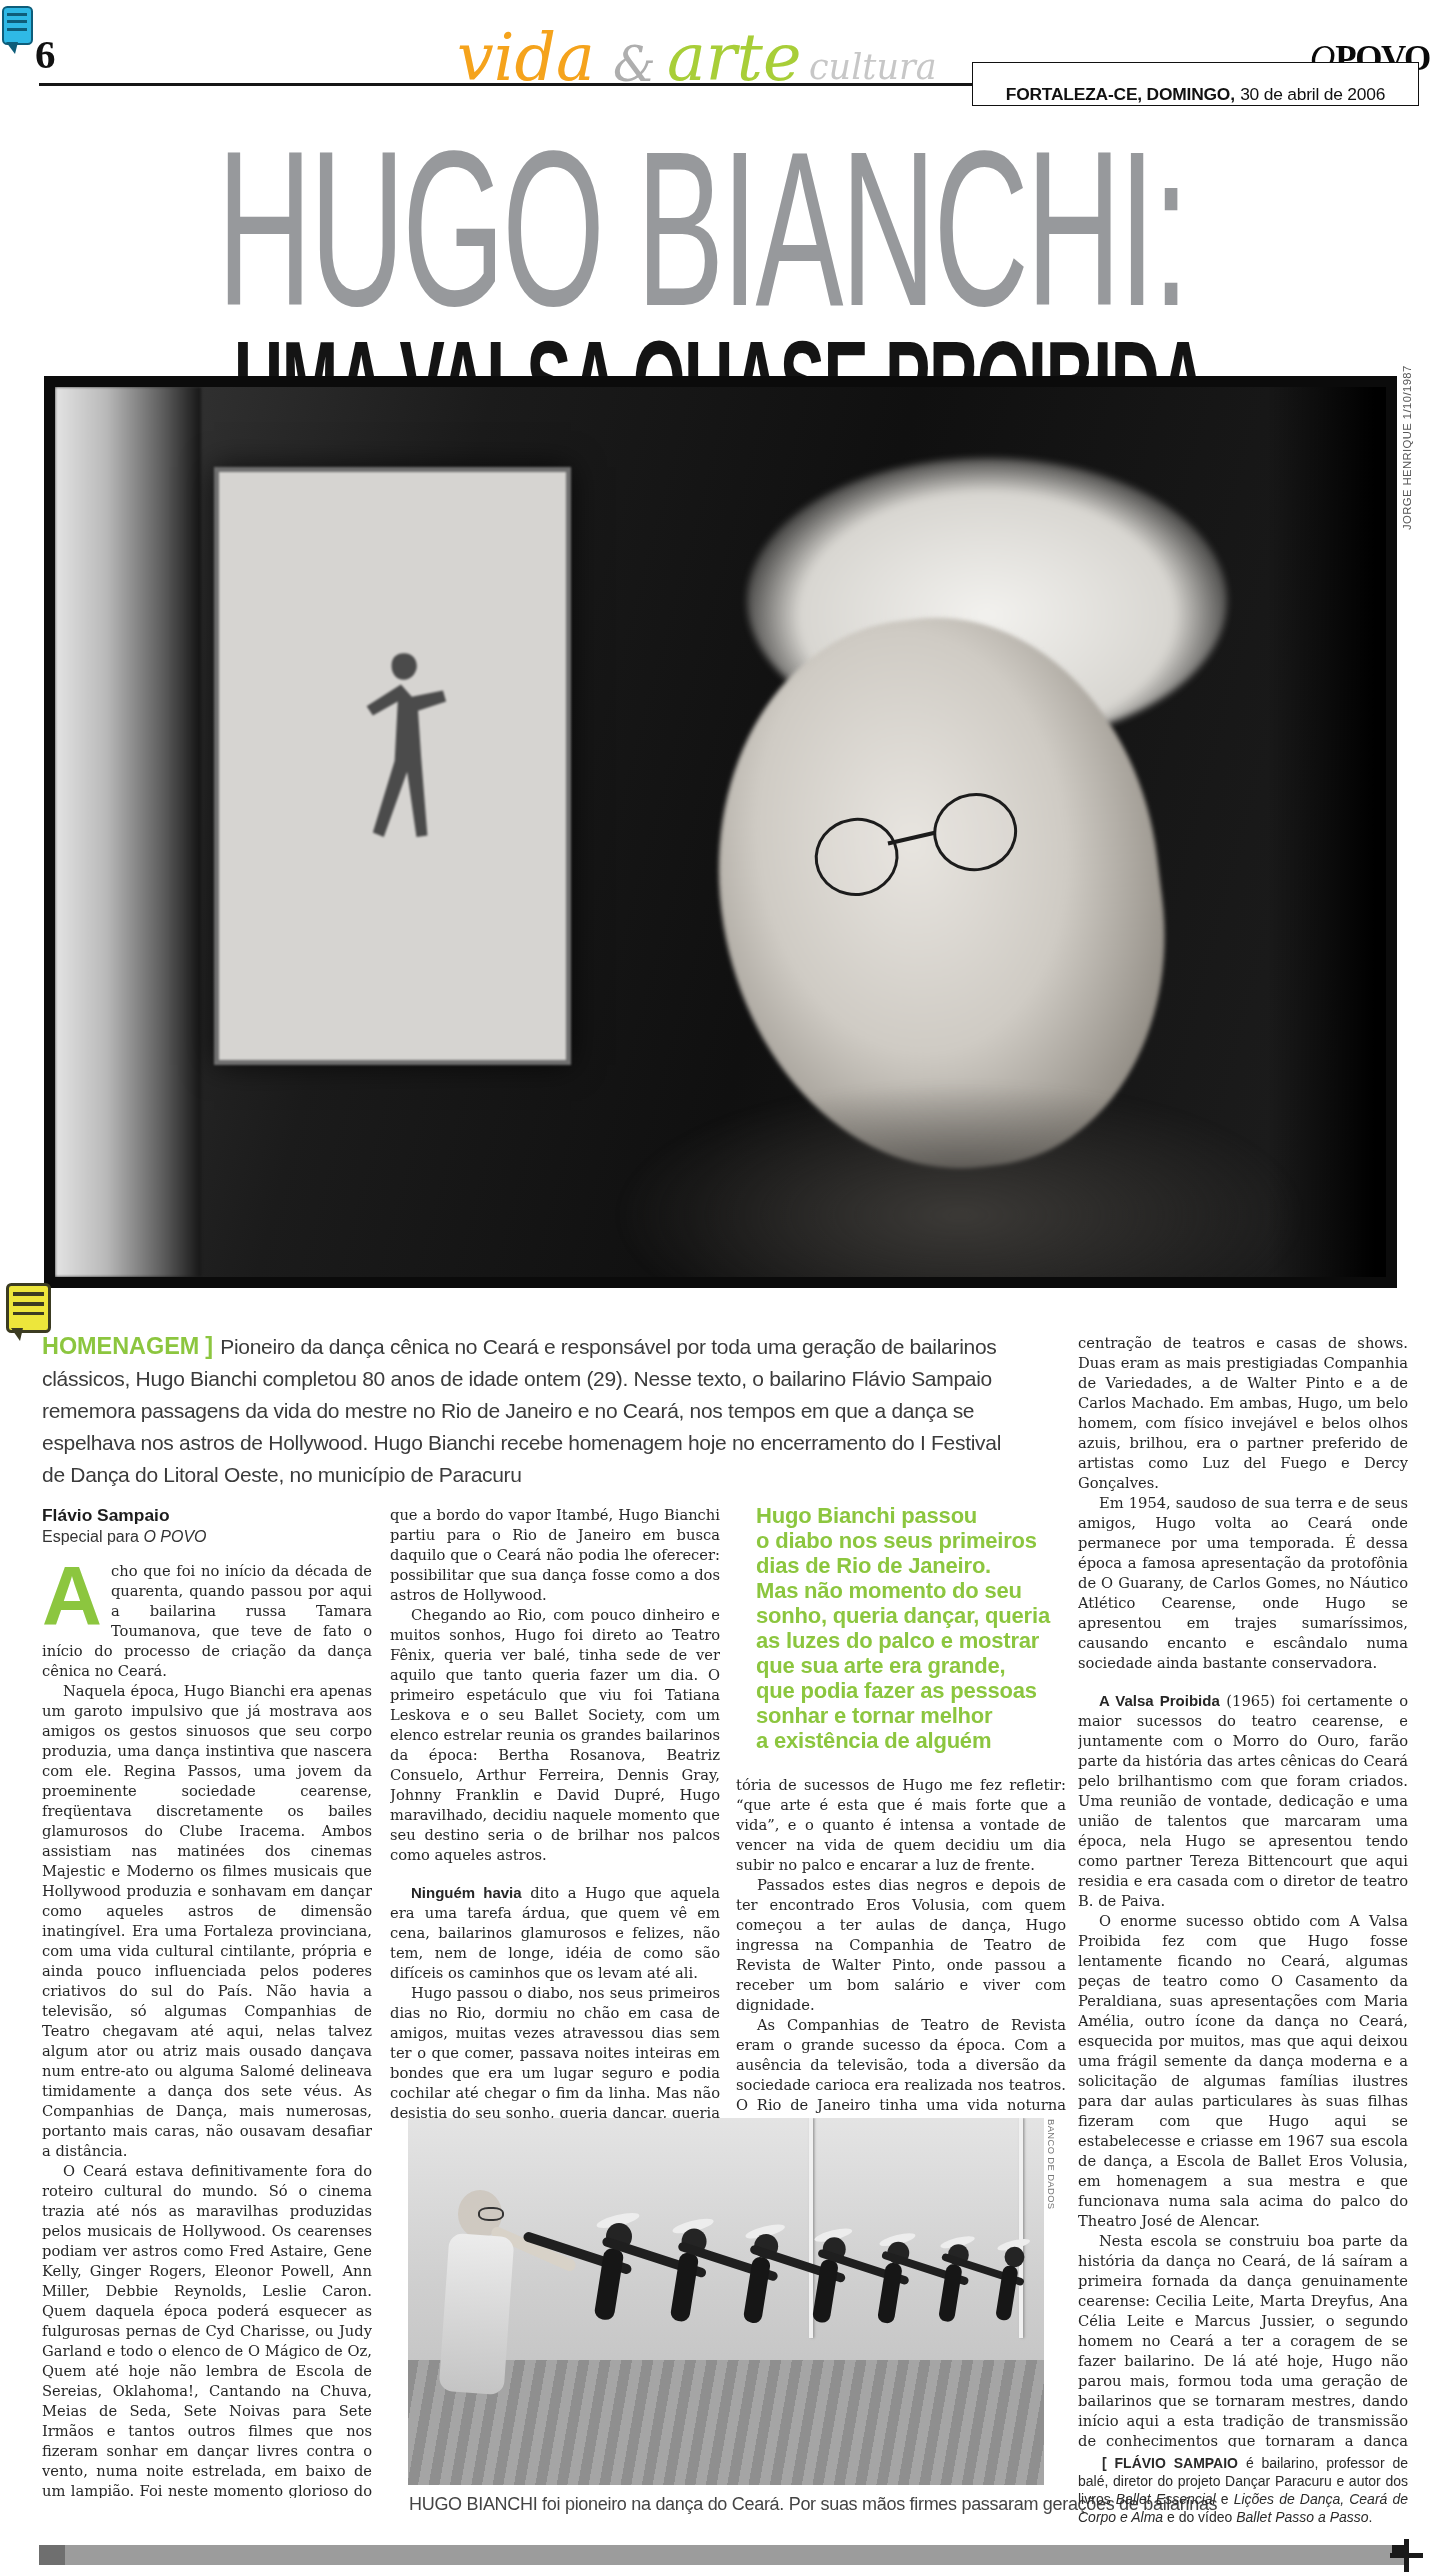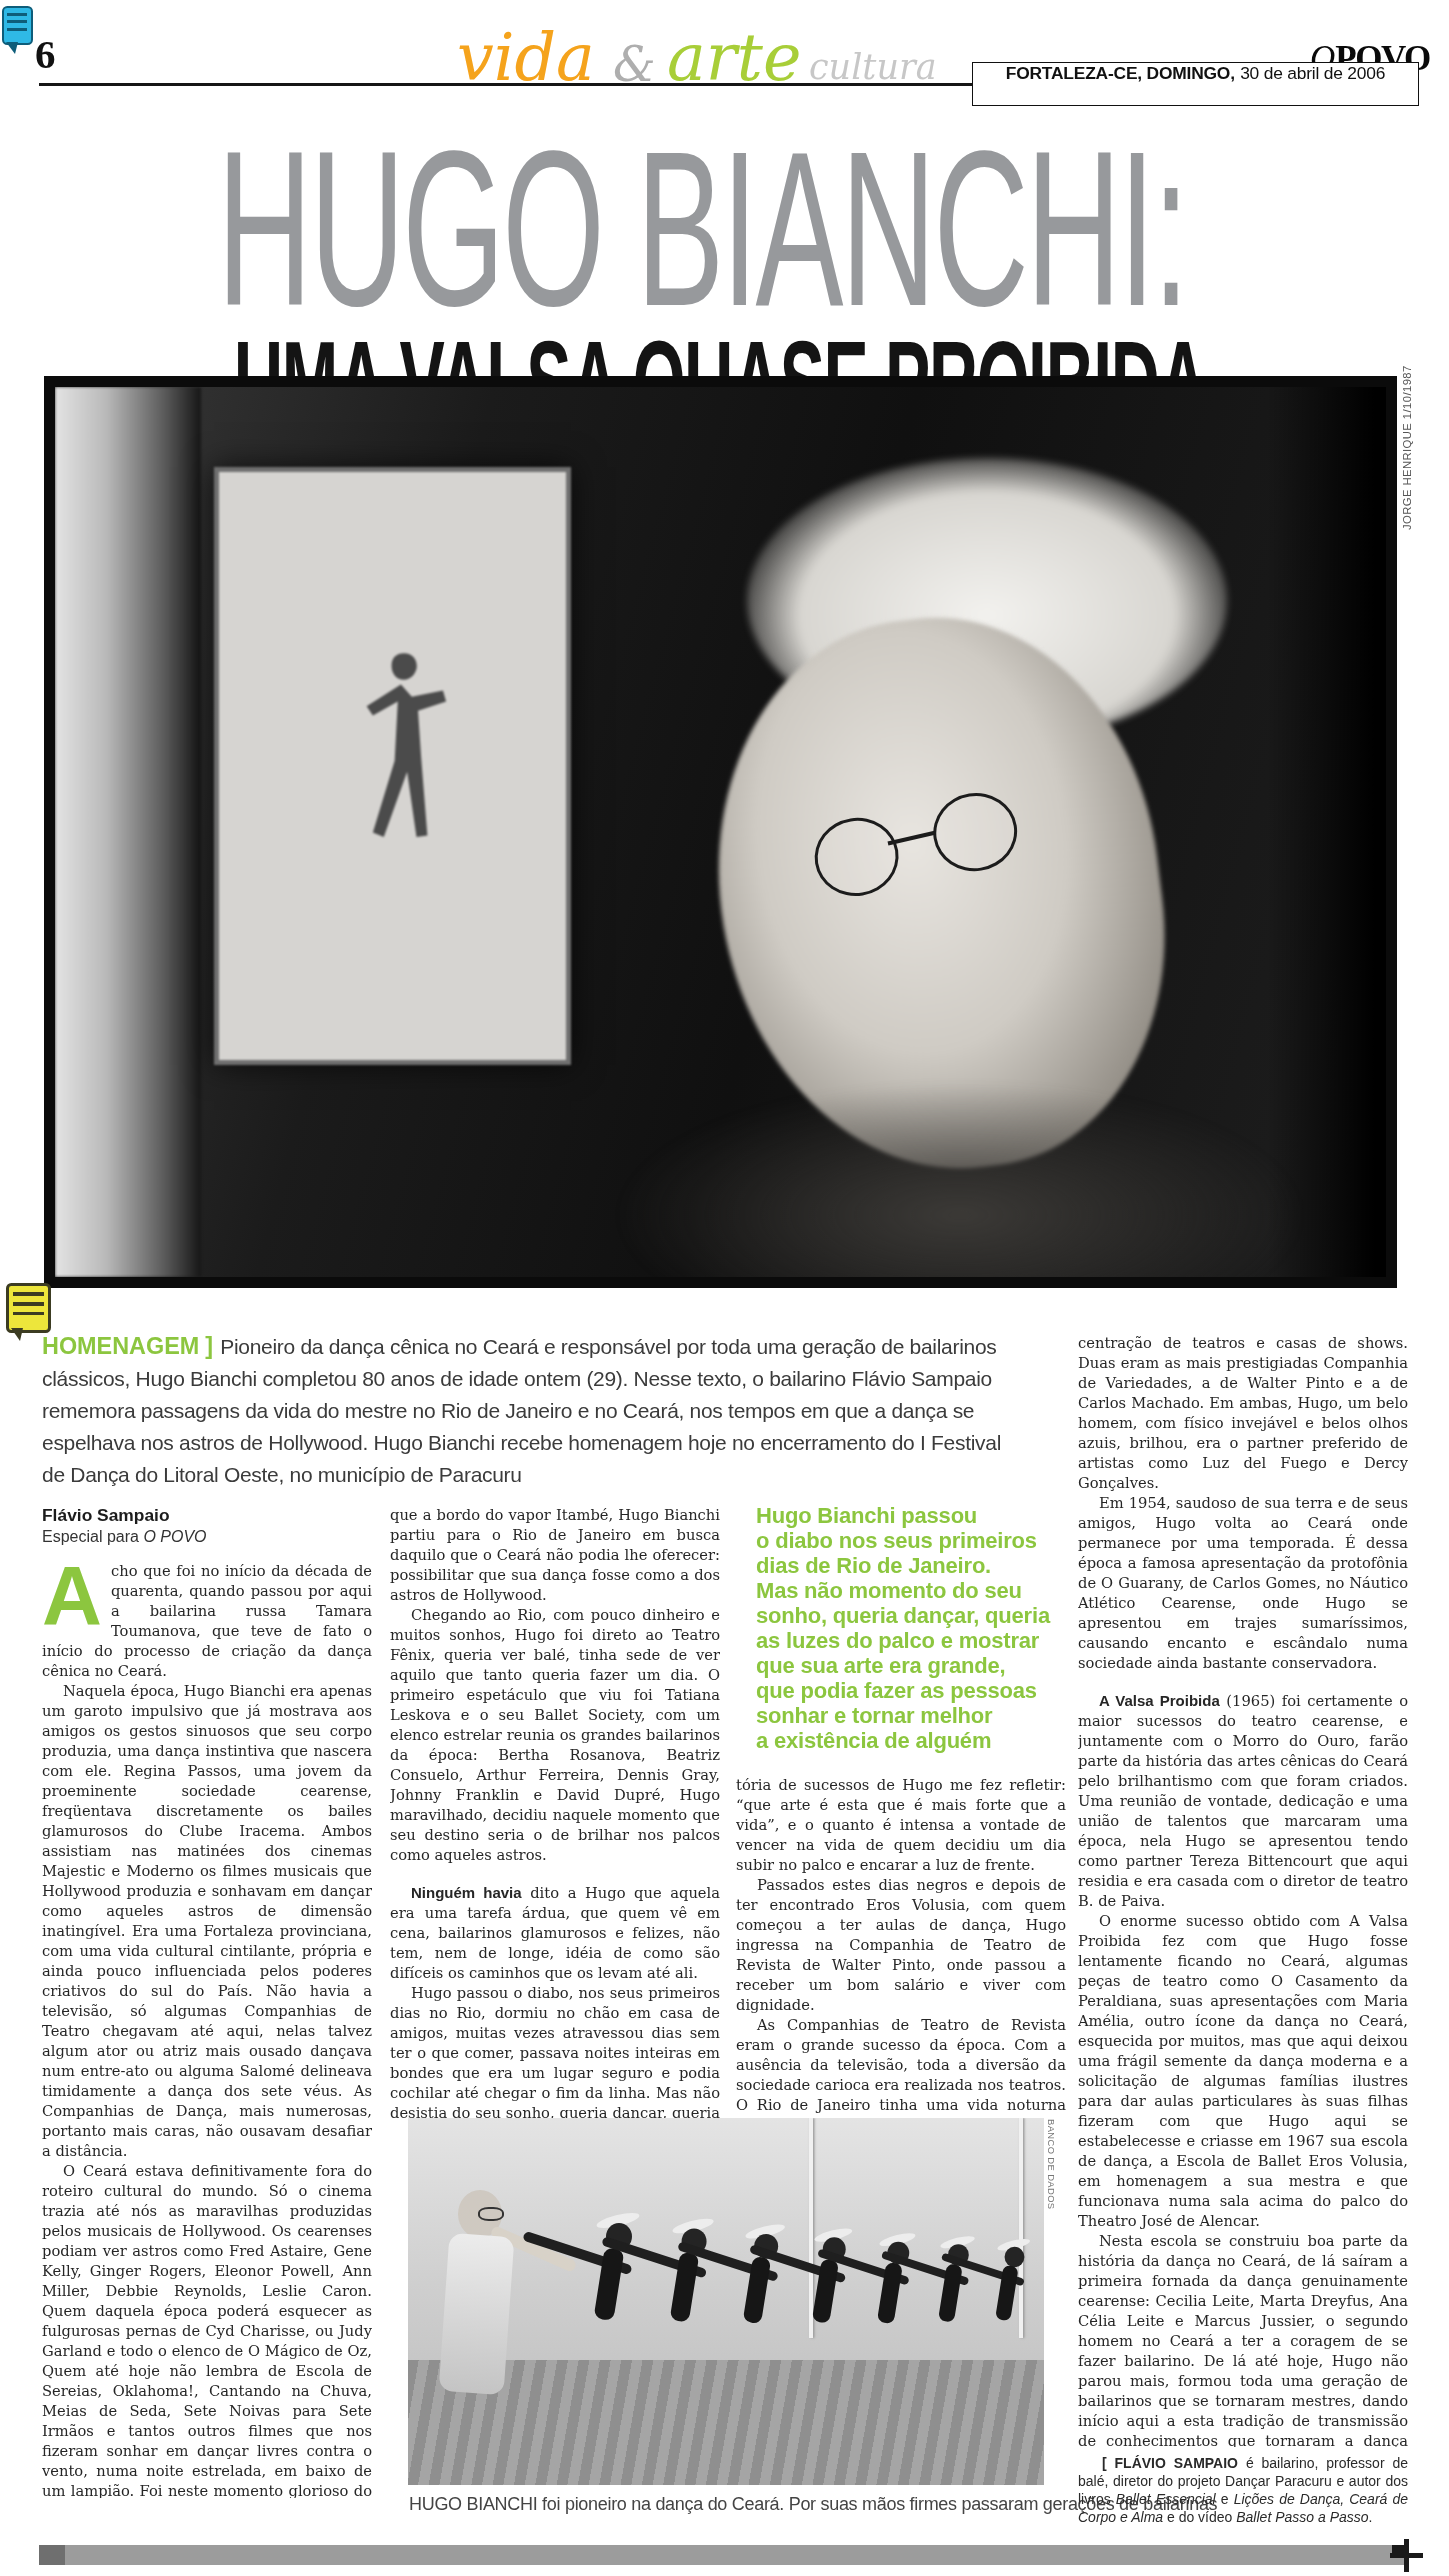--- a/index.html
+++ b/index.html
@@ -12,21 +12,21 @@
   .sec-w{position:absolute;font-family:"DejaVu Serif",serif;font-style:italic;white-space:nowrap;}
   .sec-vida{left:457px;top:19.6px;font-size:65px;color:#f5a31c;}
   .sec-amp{left:613px;top:36px;font-size:48px;color:#aeaeae;}
   .sec-arte{left:667px;top:19.6px;font-size:65px;color:#a8ce38;}
   .sec-cult{left:809px;top:47px;font-size:35px;color:#c7c7c7;}
   .logo{position:absolute;left:1310px;top:39px;font-family:"Liberation Serif",serif;
         font-weight:700;font-size:35px;letter-spacing:-1.5px;color:#0a0a0a;white-space:nowrap;}
   .logo .logo-o{font-weight:400;font-style:italic;margin-right:1.5px;}
   .hrule{position:absolute;left:39px;top:83px;width:934px;height:3px;background:#151515;}
   .datebox{position:absolute;left:972px;top:62px;width:445px;height:42px;border:1.5px solid #111;
-           background:#fff;display:flex;align-items:flex-start;justify-content:center;
+           background:#fff;display:flex;align-items:flex-end;justify-content:center;
            font-size:17.4px;letter-spacing:-0.2px;white-space:nowrap;color:#111;}
   .datebox b{font-weight:700;margin-right:5.3px;}
 
   
   .bubble{position:absolute;border-radius:5.3px;}
   .bubble .bln{height:3px;margin:4.5px 3.8px 0 3.8px;}
   .bubble .tail{position:absolute;left:2.3px;bottom:-10.6px;width:0;height:0;
                 border-left:9px solid transparent;border-right:3px solid transparent;}
   .bubble-cyan{left:1.5px;top:6px;width:27px;height:35px;background:#2fb9e6;border:2.3px solid #0e5d7a;}
   .bubble-cyan .bln{background:#0e5d7a;}

